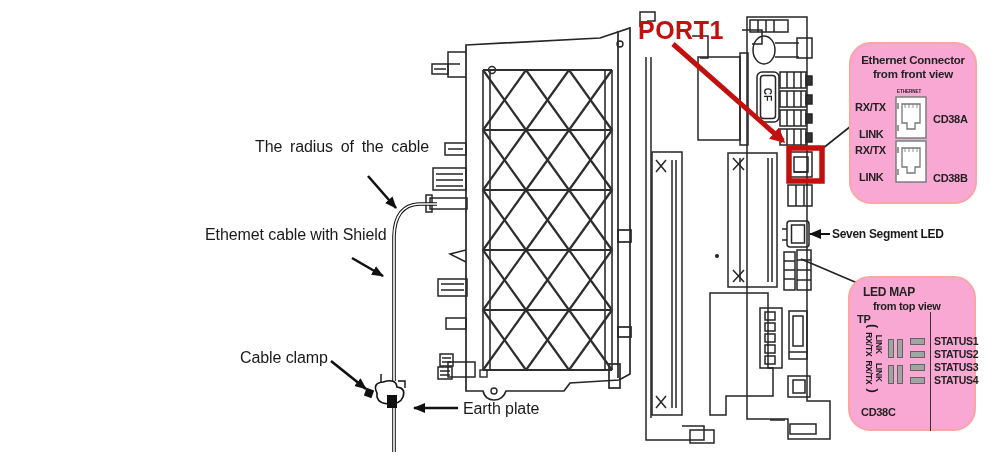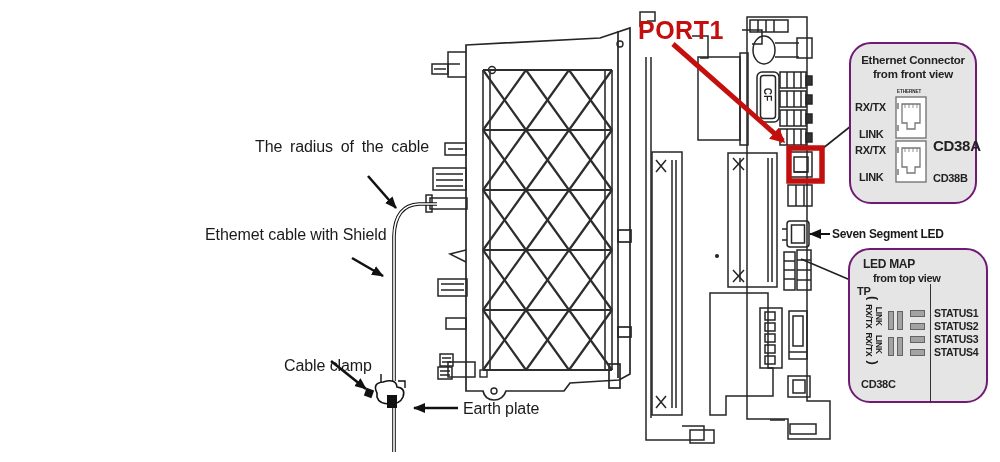--- a/index.html
+++ b/index.html
@@ -6,21 +6,21 @@
   .stage{position:relative;width:1000px;height:462px;background:#fff;overflow:hidden;
          font-family:"Liberation Sans","DejaVu Sans",sans-serif;color:#1a1a1a;}
   .stage svg{position:absolute;left:0;top:0;}
   .t{position:absolute;white-space:nowrap;}
   .title{font-size:22px;font-weight:bold;letter-spacing:.2px;}
   .port1{font-size:25px;font-weight:600;letter-spacing:.5px;}
   .ann{font-size:16px;letter-spacing:-0.1px;}
   .radius{white-space:normal;width:178px;line-height:16px;}
   .radius .l1{display:block;word-spacing:3.4px;}
   .boldlab{font-weight:bold;font-size:12px;letter-spacing:-0.3px;}
-  .panel{position:absolute;background:#e5e5e5;border:2px solid #701a75;border-radius:22px;box-sizing:border-box;}
+  .panel{position:absolute;background:#f9a8d4;border:2px solid #fca5a5;border-radius:22px;box-sizing:border-box;}
   .panel .t{color:#222;}
   .plab{font-weight:bold;font-size:11px;letter-spacing:-0.3px;}
   .ptitle{font-weight:bold;font-size:11.5px;letter-spacing:-0.2px;width:100%;text-align:center;}
   .ethsm{font-weight:bold;font-size:4.5px;color:#444;letter-spacing:0;}
   .led{position:absolute;background:#a3a3a3;border:1px solid #636363;box-sizing:border-box;}
   .vled{width:6px;height:19px;}
   .hled{width:15px;height:7px;}
   .divider{position:absolute;border-left:1.5px solid #333;}
   .rotblock{position:absolute;display:flex;align-items:center;gap:4px;
             transform:rotate(90deg);transform-origin:0 0;}
@@ -201,21 +201,21 @@
       <rect x="789" y="148" width="33" height="33" fill="none" stroke="#c3100e" stroke-width="5.5"></rect>
     </g>
   </svg>
 
   <div class="t port1 red" style="left:638px;top:16px;">PORT1</div>
 
   <div class="t ann radius" style="left:255px;top:139px;">
     <span class="l1">The radius of the cable</span>
   </div>
   <div class="t ann" style="left:205px;top:226px;">Ethemet cable with Shield</div>
-  <div class="t ann" style="left:240px;top:357px;margin-left:44px;">Cable clamp</div>
+  <div class="t ann" style="left:240px;top:349px;">Cable clamp</div>
   <div class="t ann" style="left:463px;top:400px;">Earth plate</div>
   <div class="t boldlab" style="left:832px;top:227px;">Seven Segment LED</div>
   <div class="t cflab" style="left:761px;top:89px;">CF</div>
 
   <div class="panel" style="left:849px;top:42px;width:128px;height:162px;">
     <div class="t ptitle" style="left:0;top:10px;">Ethernet Connector</div>
     <div class="t ptitle" style="left:0;top:24px;text-align:center;">from front view</div>
     <div class="t ethsm" style="left:46px;top:45px;">ETHERNET</div>
 
     <div class="t plab" style="left:4px;top:57px;">RX/TX</div>
@@ -231,25 +231,25 @@
         <rect x="1.5" y="29" width="2.5" height="6" fill="#999"></rect>
     </svg>
     <svg style="left:44px;top:96px;" width="32" height="43">
       <rect x="1" y="1" width="30" height="41" fill="#fff" stroke="#777" stroke-width="1.4"></rect>
       <path d="M7 8 H25 V27 H20 V33 H12 V27 H7 Z" fill="none" stroke="#777" stroke-width="1.3"></path>
       <path d="M10 8 V12 M14 8 V12 M18 8 V12 M22 8 V12" stroke="#777" stroke-width="0.8"></path>
       <rect x="1.5" y="7" width="2.5" height="6" fill="#999"></rect>
         <rect x="1.5" y="29" width="2.5" height="6" fill="#999"></rect>
     </svg>
 
-    <div class="t plab" style="left:82px;top:69px;font-size:15px;margin-top:24px;">CD38A</div>
+    <div class="t plab" style="left:82px;top:69px;font-size:11px;">CD38A</div>
     <div class="t plab" style="left:82px;top:113px;font-size:11px;margin-top:15px;">CD38B</div>
   </div>
 
-  <div class="panel" style="left:848px;top:248px;width:140px;height:155px;">
+  <div class="panel" style="left:848px;top:276px;width:128px;height:155px;">
     <div class="t plab" style="left:13px;top:7px;font-size:12px;">LED MAP</div>
     <div class="t plab" style="left:23px;top:22px;">from top view</div>
     <div class="t plab" style="left:7px;top:35px;">TP</div>
 
     <div class="rotblock" style="left:34px;top:46px;">
       <span class="br">(</span>
       <span class="grp"><span>LINK</span><br><span>RX/TX</span></span>
       <span class="grp"><span>LINK</span><br><span>RX/TX</span></span>
       <span class="br">)</span>
     </div>

